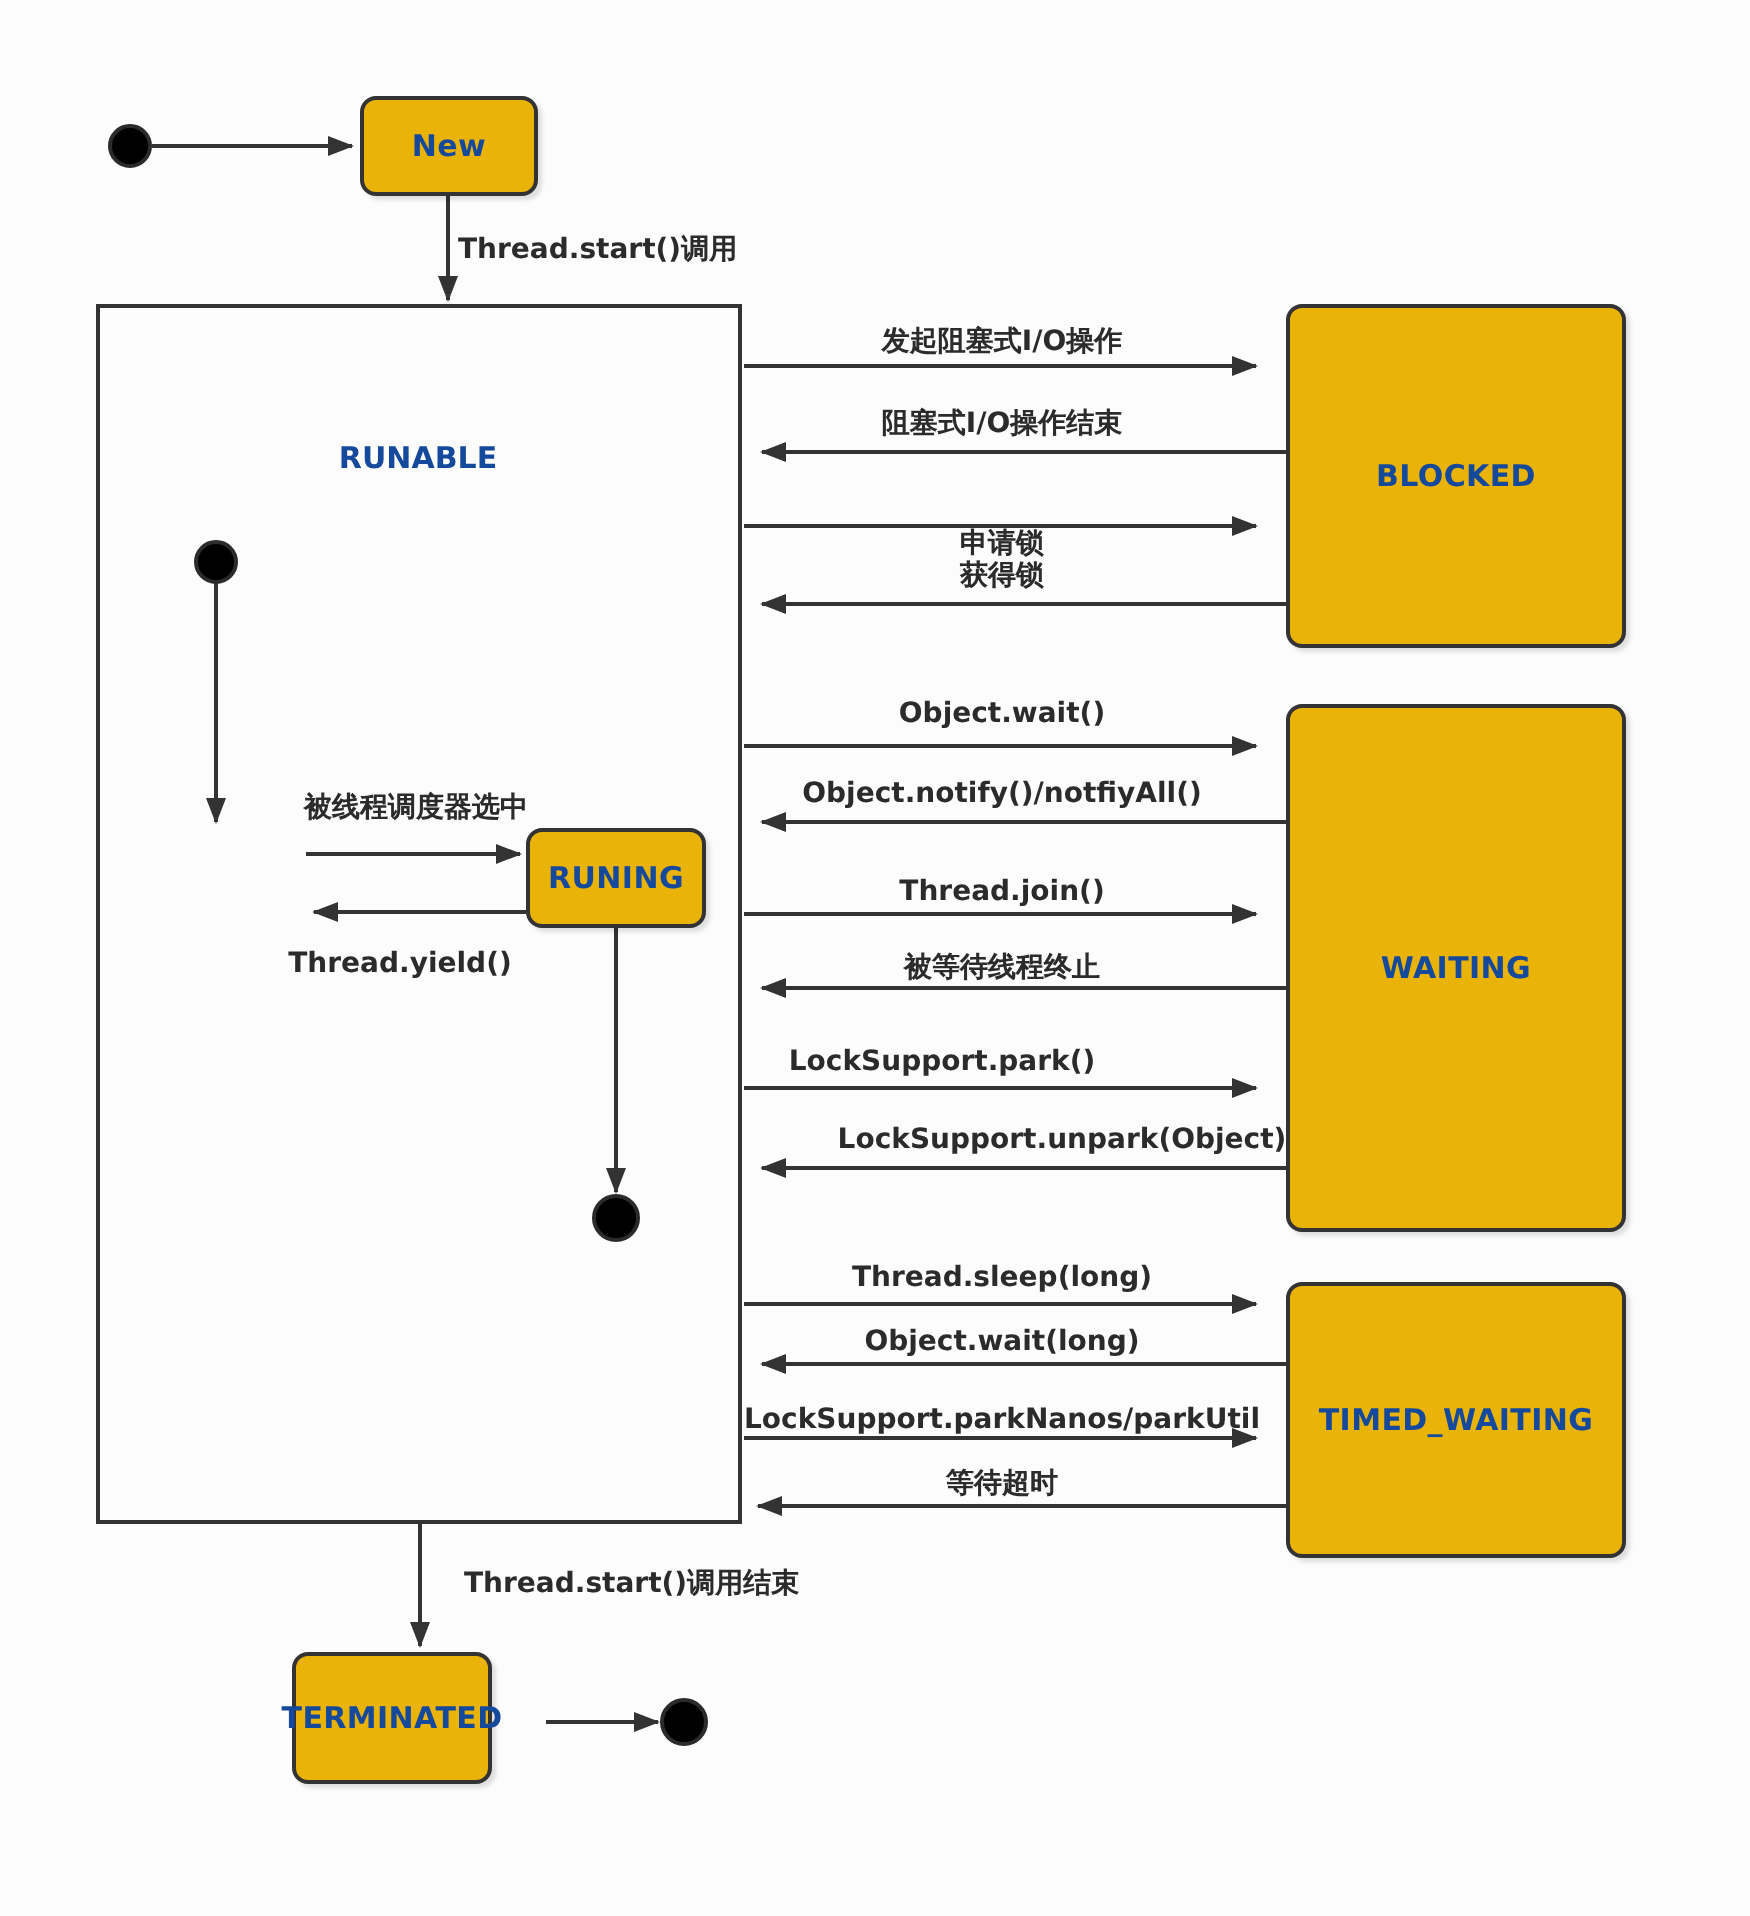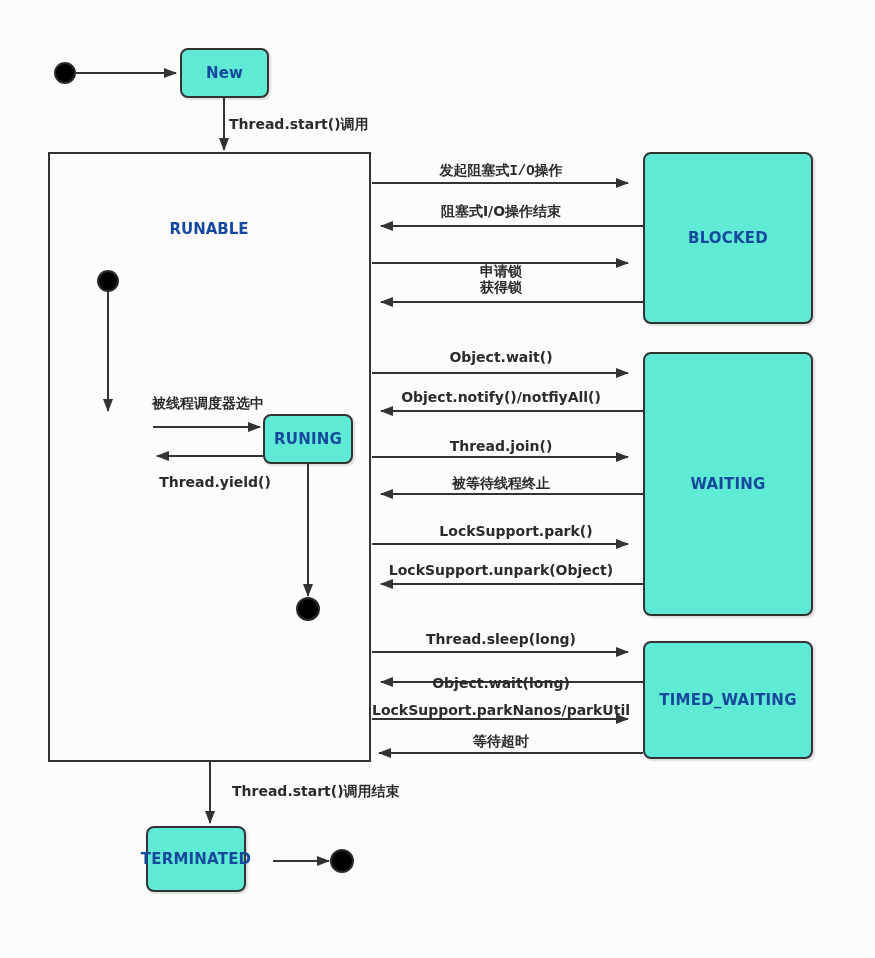--- a/index.html
+++ b/index.html
@@ -12,21 +12,21 @@
     width:875px;height:958px;
     background:#fcfcfc;
     overflow:hidden;
   }
   .canvas svg.wires{
     position:absolute;left:0;top:0;width:875px;height:958px;
   }
   .state-box{
     position:absolute;
     box-sizing:border-box;
-    background:#5eead4;
+    background:#eab308;
     border:2px solid #333333;
     border-radius:8px;
     box-shadow:2px 2px 2px rgba(0,0,0,0.12);
     display:flex;align-items:center;justify-content:center;
     font-weight:bold;font-size:15px;color:#15499c;
     letter-spacing:0.2px;
   }
   .state-box.square{
     border-radius:0;
     box-shadow:none;
@@ -105,44 +105,44 @@
   </div>
 
   <div class="state-box" style="left:263px;top:414px;width:90px;height:50px;">
     <span>RUNING</span>
   </div>
 
   <div class="state-box" style="left:643px;top:352px;width:170px;height:264px;">
     <span>WAITING</span>
   </div>
 
-  <div class="state-box" style="left:643px;top:641px;width:170px;height:118px;">
+  <div class="state-box" style="left:643px;top:641px;width:170px;height:138px;">
     <span>TIMED_WAITING</span>
   </div>
 
   <div class="state-box" style="left:146px;top:826px;width:100px;height:66px;">
     <span>TERMINATED</span>
   </div>
 
   <div class="t-label" style="left:229px;top:116px;">Thread.start()调用</div>
 
-  <div class="t-label centered" style="left:501px;top:162px;font-family:Liberation Mono, monospace;">发起阻塞式I/O操作</div>
+  <div class="t-label centered" style="left:501px;top:162px;">发起阻塞式I/O操作</div>
   <div class="t-label centered" style="left:501px;top:203px;">阻塞式I/O操作结束</div>
   <div class="t-label centered" style="left:501px;top:241px;margin-top:22px;">申请锁</div>
   <div class="t-label centered" style="left:501px;top:279px;">获得锁</div>
 
   <div class="t-label centered" style="left:501px;top:349px;">Object.wait()</div>
   <div class="t-label centered" style="left:501px;top:389px;">Object.notify()/notfiyAll()</div>
   <div class="t-label centered" style="left:501px;top:438px;">Thread.join()</div>
   <div class="t-label centered" style="left:501px;top:475px;">被等待线程终止</div>
-  <div class="t-label centered" style="left:516px;top:523px;">LockSupport.park()</div>
-  <div class="t-label centered" style="left:501px;top:562px;text-align:right;">LockSupport.unpark(Object)</div>
+  <div class="t-label centered" style="left:471px;top:523px;">LockSupport.park()</div>
+  <div class="t-label centered" style="left:531px;top:562px;text-align:right;">LockSupport.unpark(Object)</div>
 
   <div class="t-label centered" style="left:501px;top:631px;">Thread.sleep(long)</div>
-  <div class="t-label centered" style="left:501px;top:663px;margin-top:12px;">Object.wait(long)</div>
+  <div class="t-label centered" style="left:501px;top:663px;">Object.wait(long)</div>
   <div class="t-label centered" style="left:501px;top:702px;">LockSupport.parkNanos/parkUtil</div>
   <div class="t-label centered" style="left:501px;top:733px;">等待超时</div>
 
   <div class="t-label centered" style="left:208px;top:395px;">被线程调度器选中</div>
-  <div class="t-label centered" style="left:215px;top:474px;text-align:center;">Thread.yield()</div>
+  <div class="t-label centered" style="left:200px;top:474px;text-align:center;">Thread.yield()</div>
 
   <div class="t-label" style="left:232px;top:783px;">Thread.start()调用结束</div>
 </div>
 
 </body></html>

